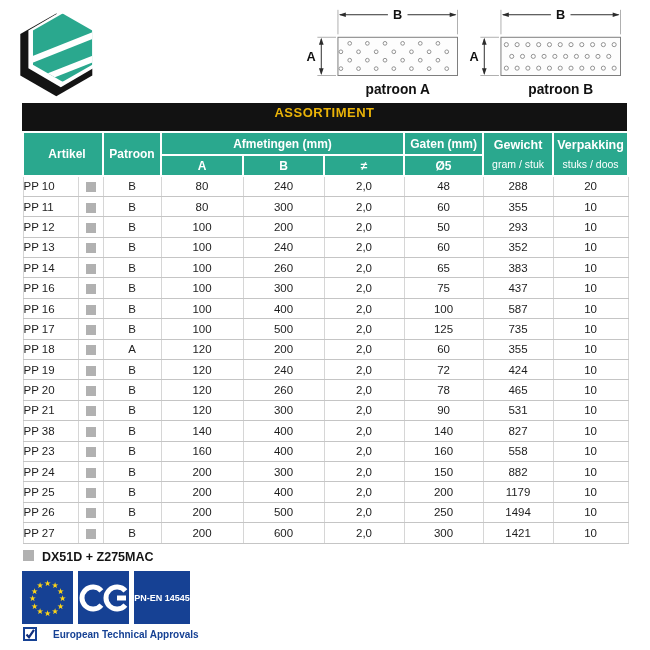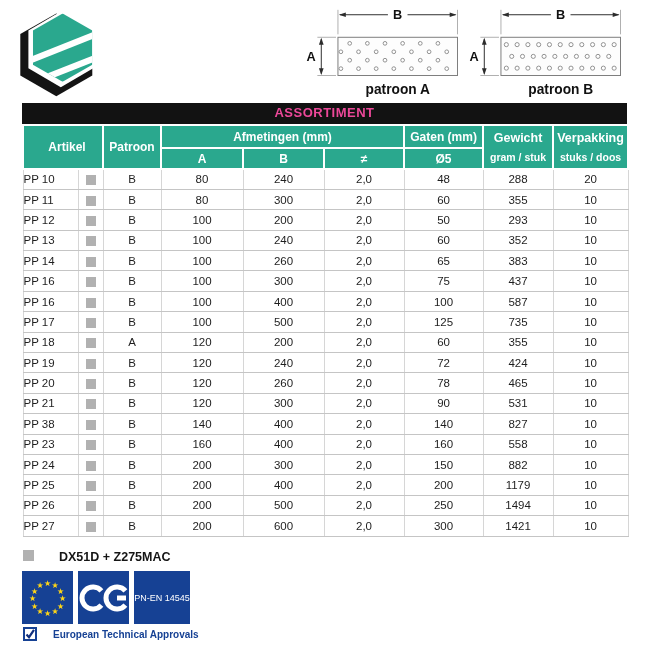--- a/index.html
+++ b/index.html
@@ -29,52 +29,52 @@
   .caption{font-size:14px;font-weight:bold}
   .plate{fill:#fdfdfd;stroke:#7c7c7c;stroke-width:1}
   .holes circle{fill:#fff;stroke:#8f8f8f;stroke-width:1}
   .dimline{stroke:#2c2c2c;stroke-width:1}
   .extline{stroke:#9a9a9a;stroke-width:0.8}
   .arrowhead{fill:#2c2c2c}
 
   
   .table-wrap{position:absolute;left:22px;top:103px;width:605px}
   .title-bar{
-    background:var(--header-black);color:#ec4899;font-weight:bold;font-size:13px;
-    letter-spacing:.5px;text-align:center;height:21px;line-height:19px;
+    background:var(--header-black);color:#eab308;font-weight:bold;font-size:13px;
+    letter-spacing:.5px;text-align:center;height:28px;line-height:19px;
   }
   table{border-collapse:collapse;width:605px;table-layout:fixed}
   thead th{
     background:var(--teal);color:#fff;font-size:12px;font-weight:bold;
     border:2px solid #fff;padding:0;vertical-align:middle;text-align:center;
   }
   thead tr:first-child th{height:23px}
   thead tr:last-child th{height:21px}
   th.left{text-align:center;padding-left:8px}
-  .sub{display:block;font-weight:bold;font-size:10.5px;line-height:12px;margin-top:6px}
+  .sub{display:block;font-weight:normal;font-size:10.5px;line-height:12px;margin-top:6px}
   .main-lbl{display:block;font-size:12.5px;line-height:13px}
   tbody td{
     border:1px solid #d6d6d6;border-bottom-color:#c5c5c5;
     height:20.4px;padding:0;text-align:center;font-size:11.5px;color:var(--body-text);
     background:#fff;
   }
   tbody td.artikel{text-align:left;}
   .swatch{display:inline-block;width:10px;height:10px;background:var(--swatch-gray);vertical-align:middle}
 
   
-  .legend{position:absolute;left:23px;top:550px;display:flex;align-items:flex-start;gap:25px}
+  .legend{position:absolute;left:23px;top:550px;display:flex;align-items:flex-start;gap:8px}
   .legend .swatch{width:11px;height:11px}
   .legend-text{font-size:12.5px;font-weight:bold;color:#151515}
 
   
   .badges{position:absolute;left:22px;top:571px;display:flex;gap:5px}
   .badge{background:var(--badge-blue);height:53px;display:flex;align-items:center;justify-content:center}
   .badge.eu,.badge.ce{width:51px}
   .badge.norm{width:56px}
-  .norm-text{color:#fff;font-weight:normal;font-size:9px;letter-spacing:0;text-align:center}
+  .norm-text{color:#fff;font-weight:bold;font-size:9px;letter-spacing:0;text-align:center}
 
   
   .eta{position:absolute;left:23px;top:627px;display:flex;align-items:center;gap:16px}
   .eta-text{color:var(--badge-blue);font-weight:bold;font-size:10px}
 </style>
 </head>
 <body>
 
 <svg class="logo" viewBox="0 0 100 104" aria-hidden="true">
   <polygon points="47,8 87,31 87,77 47,100 7,77 7,31" fill="#141414"></polygon>

